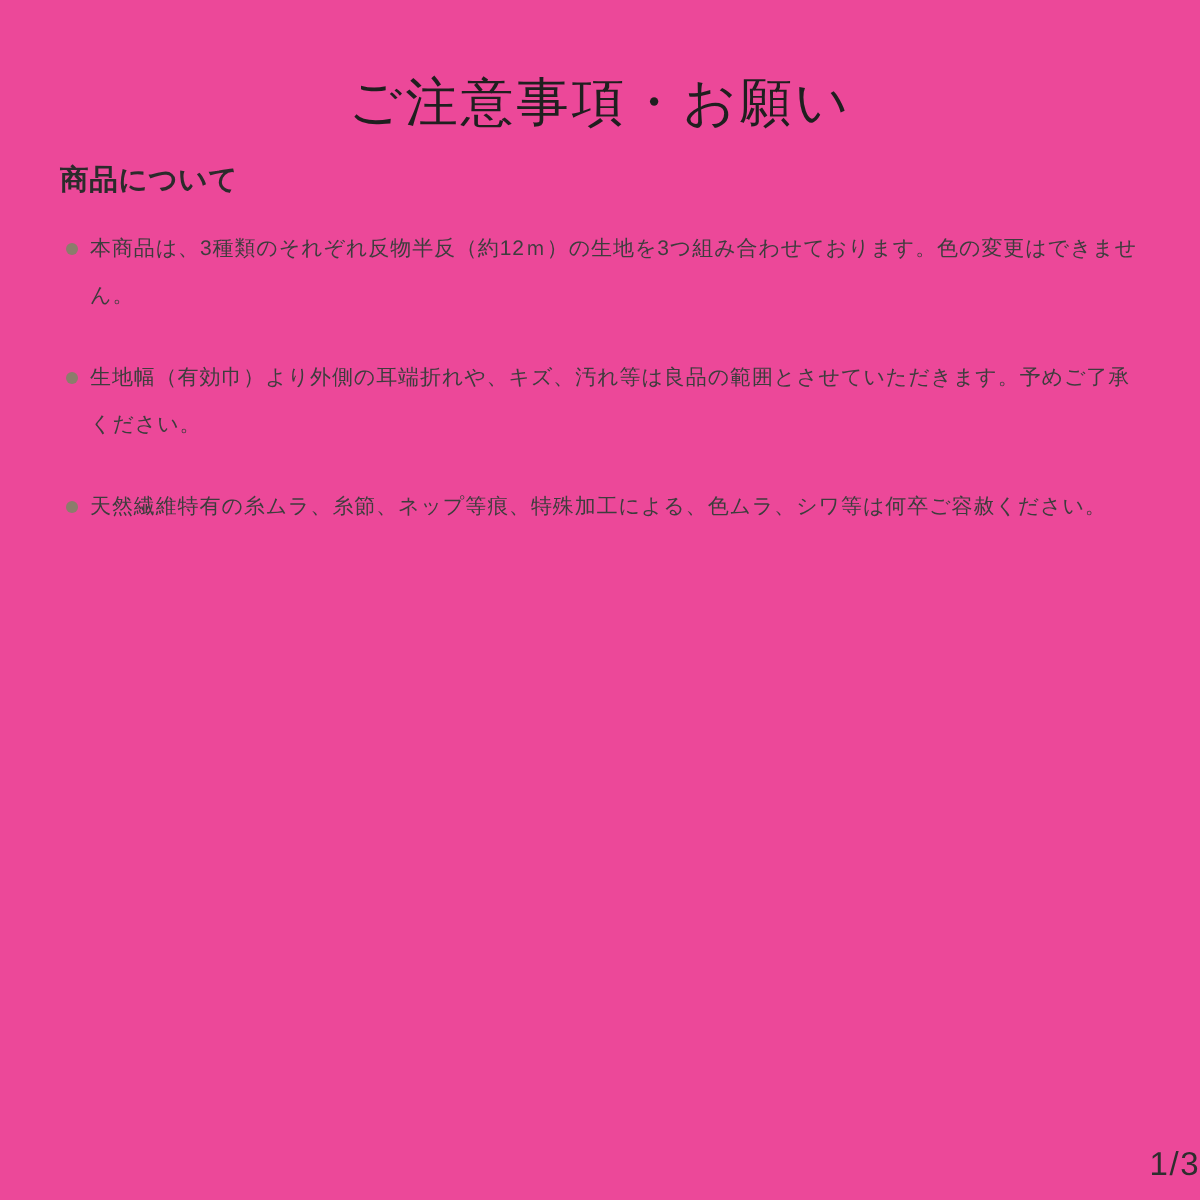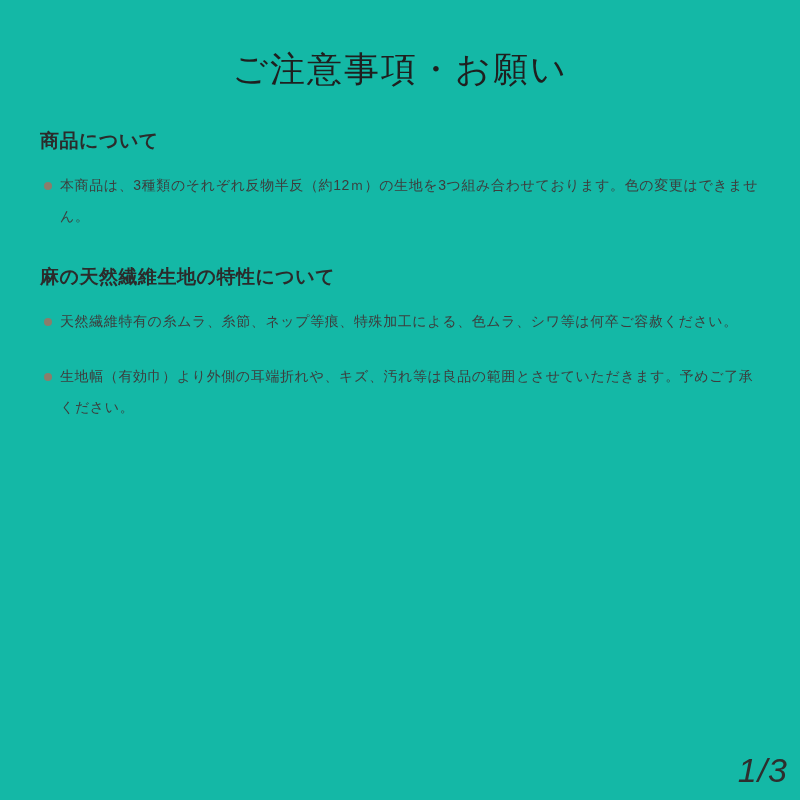--- a/index.html
+++ b/index.html
@@ -1,21 +1,21 @@
 <!DOCTYPE html>
 <html lang="ja"><head>
 <meta charset="utf-8">
 <style>
   * { margin: 0; padding: 0; box-sizing: border-box; }
   html, body { background: #ffffff; }
   .page {
     position: relative;
     width: 800px;
     height: 800px;
-    background: #14b8a6;
+    background: #ec4899;
     overflow: hidden;
     font-family: "Liberation Sans", "DejaVu Sans", sans-serif;
     color: #3d3d3d;
   }
   .title {
     padding-top: 46px;
     text-align: center;
     font-family: "DejaVu Serif", "Liberation Serif", serif;
     font-weight: 500;
     font-size: 35px;
@@ -26,21 +26,21 @@
   .content {
     padding: 0 36px 0 40px;
   }
   .section-heading {
     font-size: 19px;
     font-weight: bold;
     line-height: 26px;
     letter-spacing: 0.5px;
     color: #2b2b2b;
   }
-  .section-heading.first { margin-top: 35px; }
+  .section-heading.first { margin-top: 15px; }
   .section-heading.later { margin-top: 32px; }
   .section-heading { margin-bottom: 16px; }
   .bullet-item {
     display: flex;
     align-items: flex-start;
     margin-bottom: 24px;
   }
   .bullet {
     flex: 0 0 auto;
     width: 8px;
@@ -51,56 +51,54 @@
   }
   .bullet-text {
     flex: 1 1 auto;
     font-size: 14px;
     line-height: 31px;
     letter-spacing: 0.6px;
     color: #3d3d3d;
   }
   .page-indicator {
     position: absolute;
-    right: 12px;
+    right: 0;
     bottom: 13px;
-    font-size: 34px;
+    font-size: 22px;
     line-height: 1;
     color: #2e2e2e;
     letter-spacing: 1px;
-    font-style: italic;
   }
 </style>
 </head>
 <body>
 
 <div class="page">
 
   <h1 class="title">ご注意事項・お願い</h1>
 
   <div class="content">
 
     <h2 class="section-heading first">商品について</h2>
 
     <div class="bullet-item">
       <span class="bullet"></span>
       <p class="bullet-text">本商品は、3種類のそれぞれ反物半反（約12ｍ）の生地を3つ組み合わせております。色の変更はできません。</p>
     </div>
 
 
 
-    <h2 class="section-heading later">麻の天然繊維生地の特性について</h2>
+
+    <div class="bullet-item">
+      <span class="bullet"></span>
+      <p class="bullet-text">生地幅（有効巾）より外側の耳端折れや、キズ、汚れ等は良品の範囲とさせていただきます。予めご了承ください。</p>
+    </div>
 
     <div class="bullet-item">
       <span class="bullet"></span>
       <p class="bullet-text">天然繊維特有の糸ムラ、糸節、ネップ等痕、特殊加工による、色ムラ、シワ等は何卒ご容赦ください。</p>
-    </div>
-
-    <div class="bullet-item">
-      <span class="bullet"></span>
-      <p class="bullet-text">生地幅（有効巾）より外側の耳端折れや、キズ、汚れ等は良品の範囲とさせていただきます。予めご了承ください。</p>
     </div>
 
   </div>
 
   <div class="page-indicator">1/3</div>
 
 </div>
 
 </body></html>

